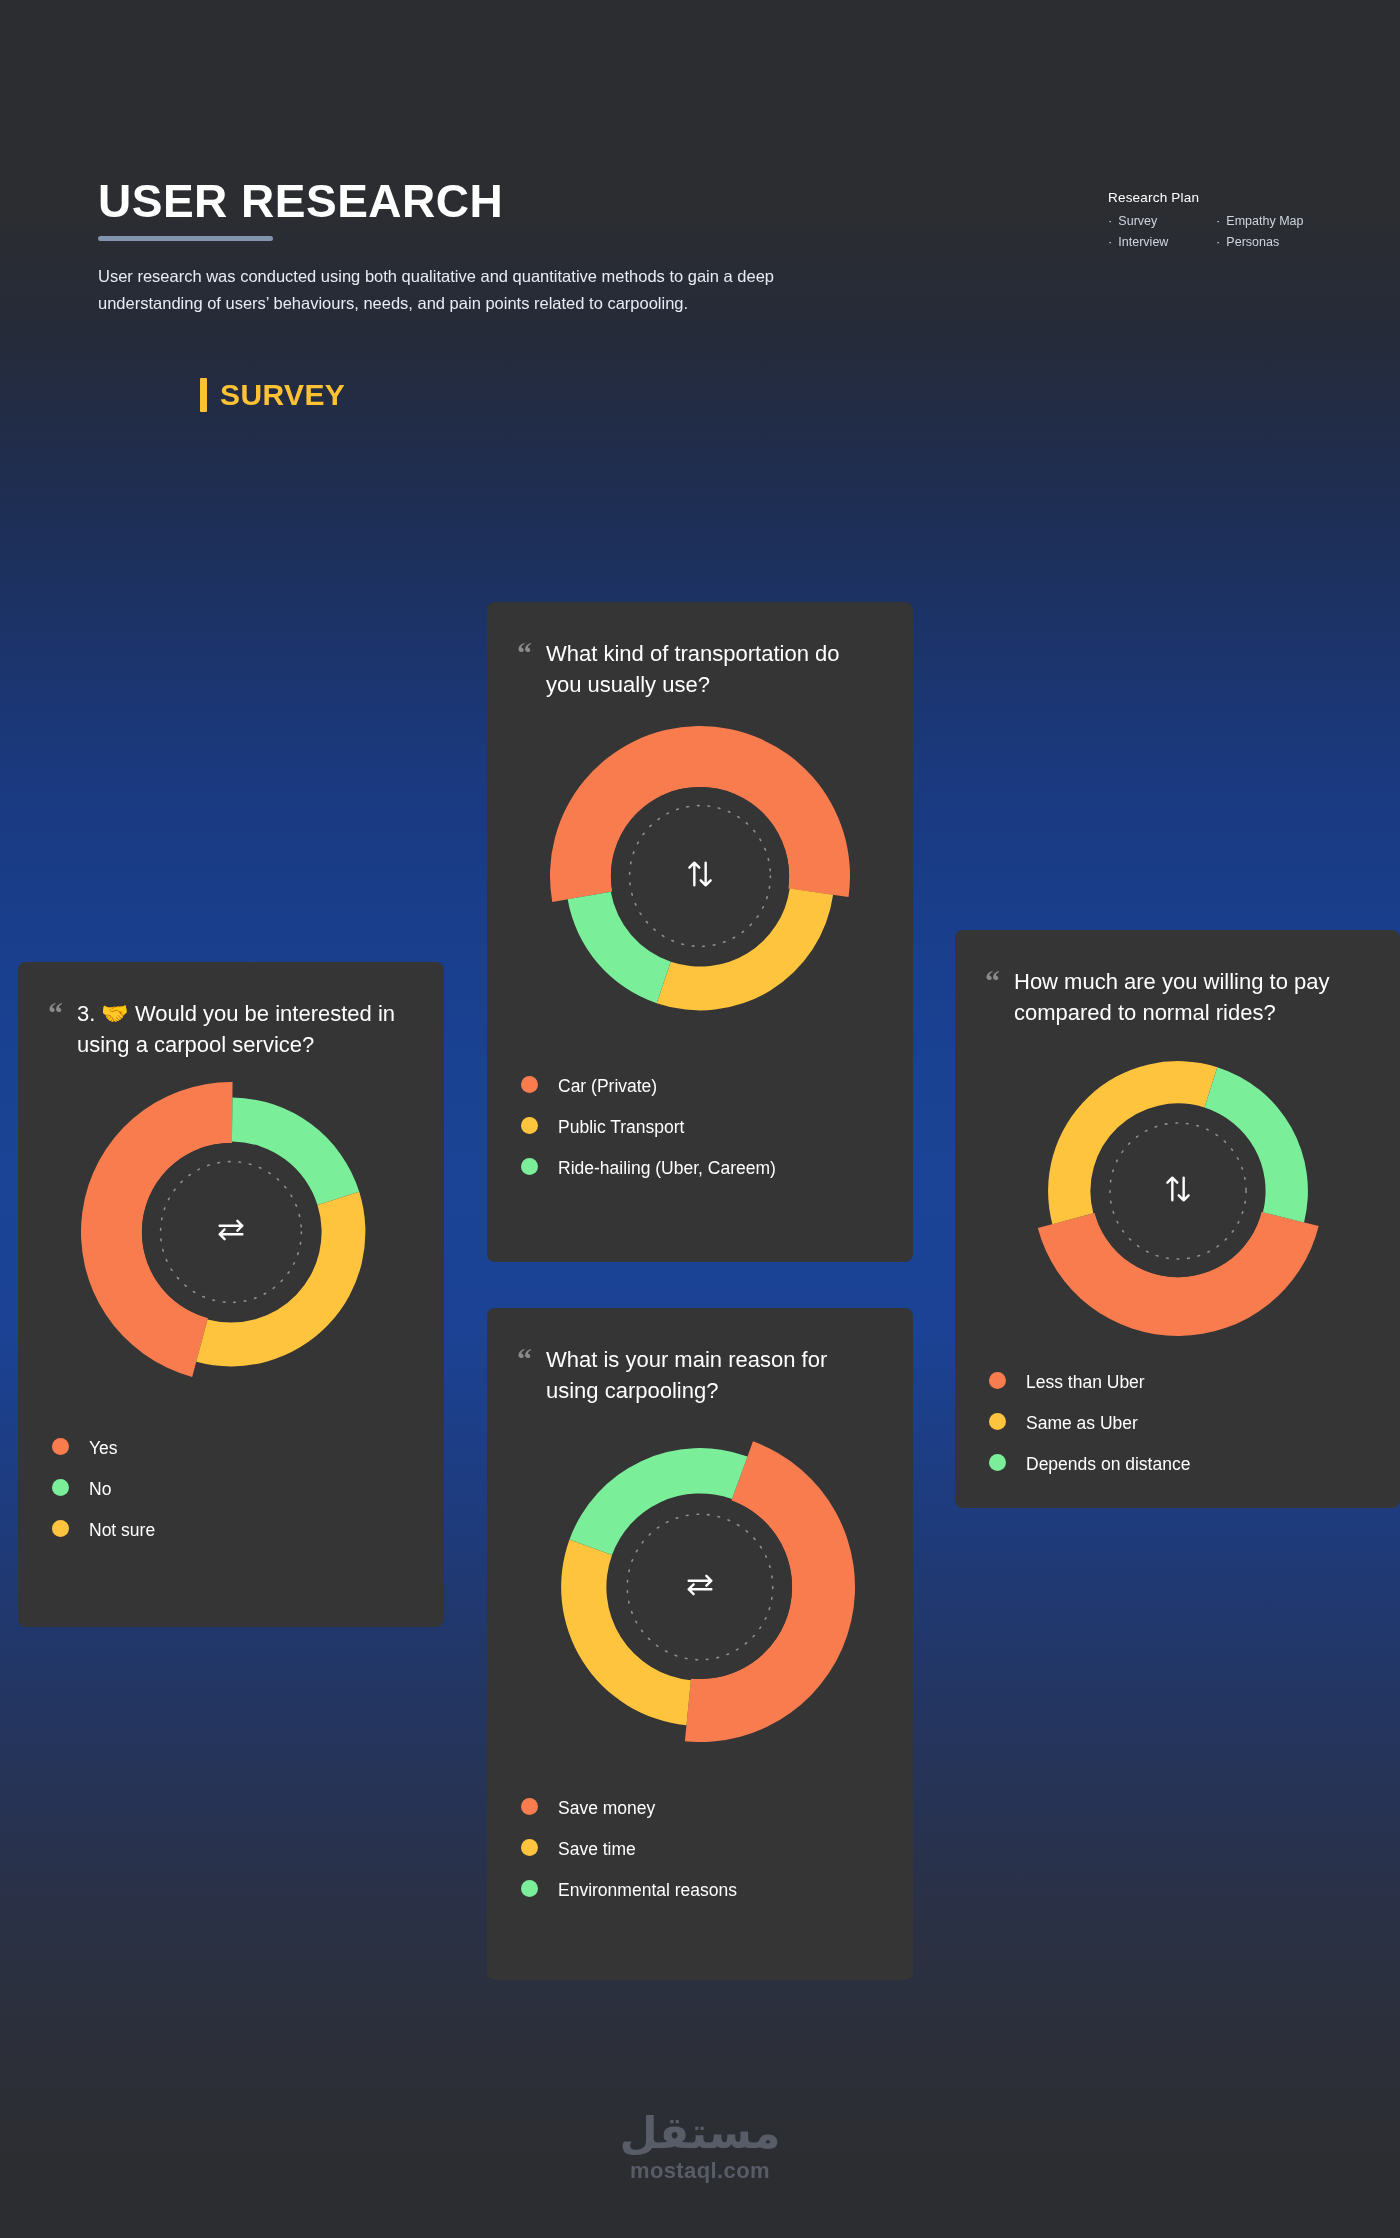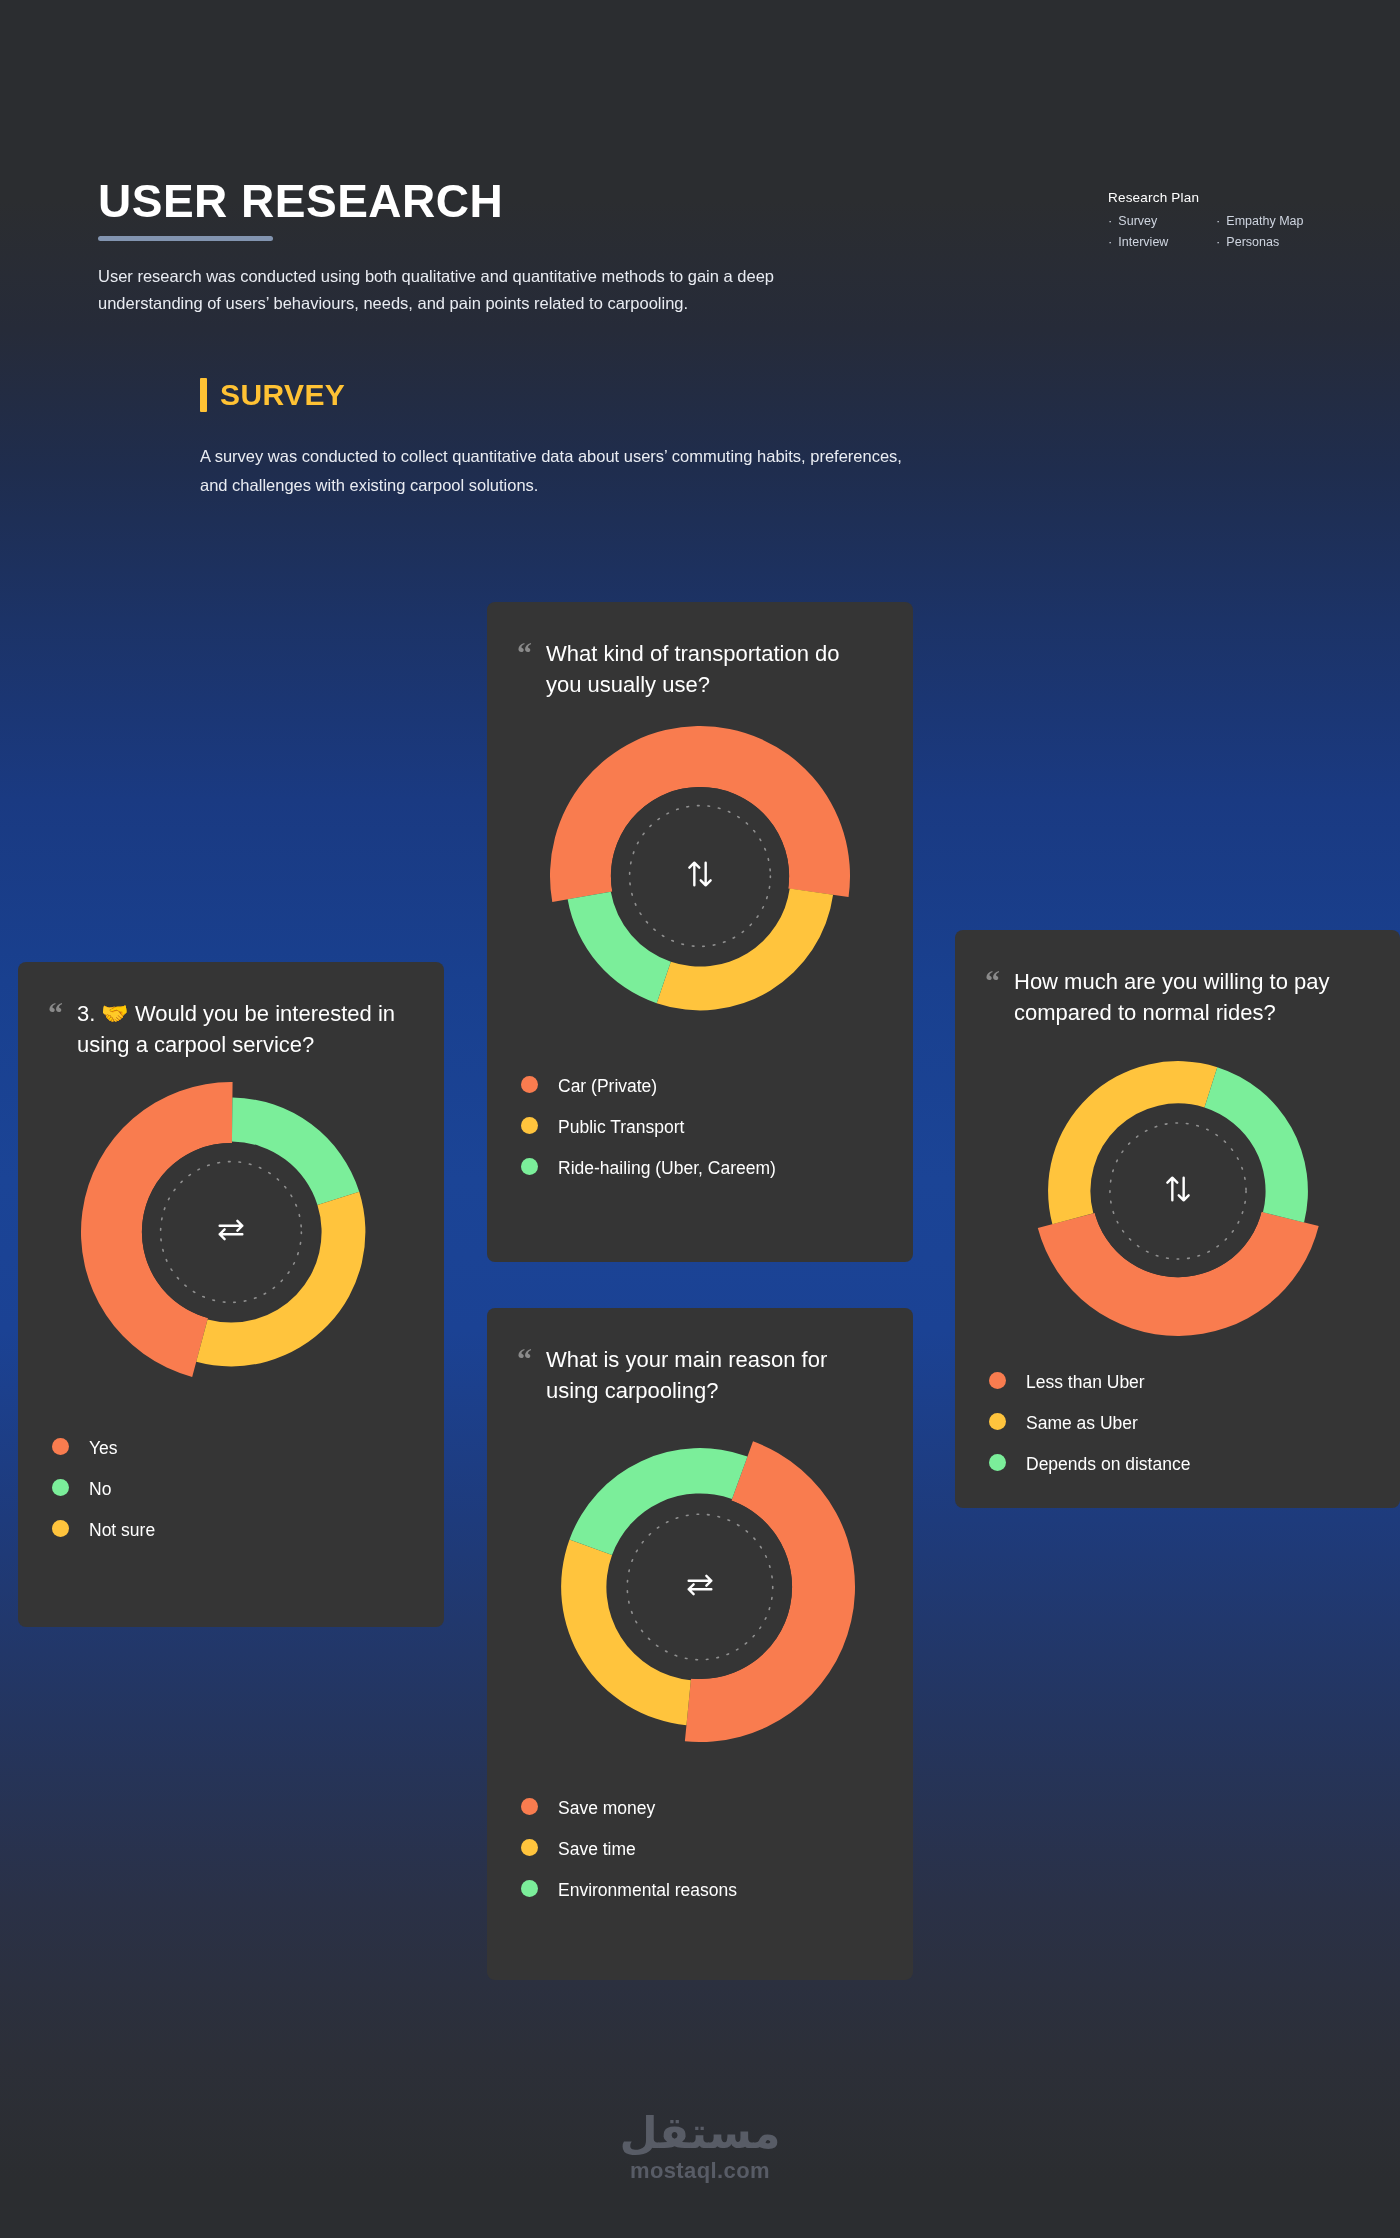--- a/index.html
+++ b/index.html
@@ -264,22 +264,20 @@
         <span class="rp-bullet">·</span>
         <span>Personas</span>
       </div>
     </div>
   </div>
 
   <div id="survey-heading">
     <div id="survey-bar"></div>
     <div id="survey-label">SURVEY</div>
   </div>
-  <div id="survey-text">A survey was conducted to collect quantitative data about users’ commuting habits, preferences,
-and challenges with existing carpool solutions.</div>
 
   <div class="card" id="card-transport">
     <div class="card-q">
       <span class="quote-mark">“</span>
       <span class="q-text">What kind of transportation do
 you usually use?</span>
     </div>
     <div class="donut-wrap" style="height:300px;margin-top:26px;">
         <svg class="donut-svg" width="300" height="300" viewBox="0 0 300 300">
           <defs>

